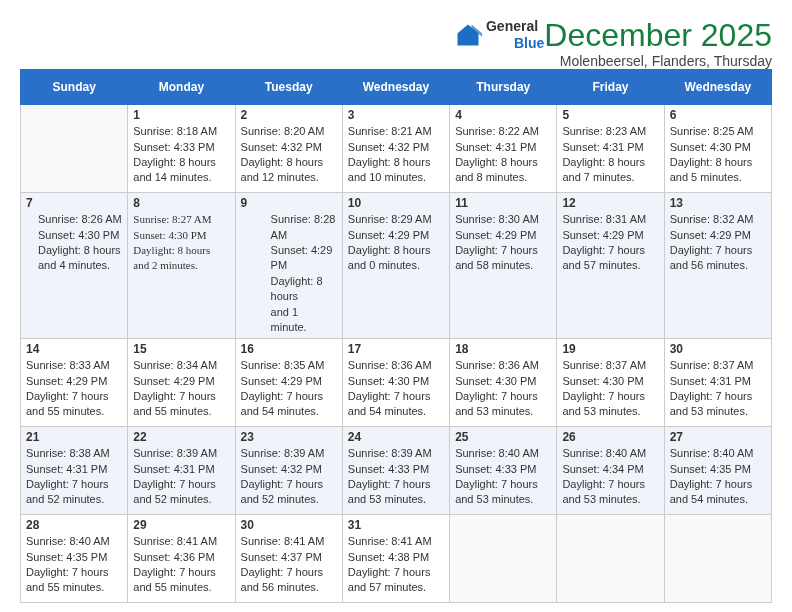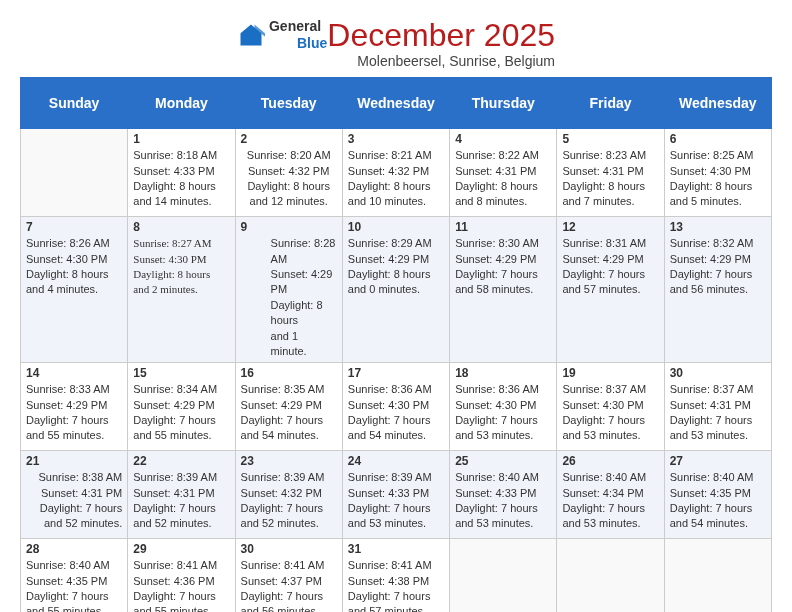--- a/index.html
+++ b/index.html
@@ -13,22 +13,21 @@
     .page {
       width: 792px;
       height: 612px;
       padding: 18px 20px 12px 20px;
       display: flex;
       flex-direction: column;
     }
     .header {
       display: flex;
       align-items: flex-start;
-      justify-content: center;
-      margin-bottom: 8px;
+      justify-content: flex-end;
     }
     .logo {
       display: flex;
       align-items: center;
       gap: 4px;
     }
     .logo-text {
       font-size: 14px;
       font-weight: bold;
       line-height: 1.2;
@@ -38,41 +37,41 @@
     .logo-icon {
       width: 28px;
       height: 28px;
     }
     .title-block {
       text-align: right;
     }
     .month-title {
       font-size: 32px;
       font-weight: normal;
-      color: #b91c1c;
+      color: #15803d;
       line-height: 1.1;
     }
     .subtitle {
       font-size: 14px;
       color: #444;
     }
     .calendar {
       flex: 1;
       border: 1px solid #ccc;
       border-collapse: collapse;
       width: 100%;
       table-layout: fixed;
     }
     .calendar th {
       background: #2a70c8;
       color: #fff;
-      font-size: 14px;
+      font-size: 12px;
       font-weight: bold;
       text-align: center;
-      padding: 17px 2px;
+      padding: 10px 2px;
       border: 1px solid #2a70c8;
     }
     .calendar td {
       vertical-align: top;
       border: 1px solid #ccc;
       padding: 3px 5px;
       font-size: 9.5px;
       color: #333;
       height: 88px;
       width: 113px;
@@ -106,21 +105,21 @@
         <polygon points="16,4 28,14 28,28 4,28 4,14" fill="#1a6fc4"></polygon>
         <polygon points="20,4 32,14 32,18 20,8" fill="#1a6fc4" opacity="0.7"></polygon>
       </svg>
       <div class="logo-text">
         <div class="logo-general">General</div>
         <div class="logo-blue">Blue</div>
       </div>
     </div>
     <div class="title-block">
       <div class="month-title">December 2025</div>
-      <div class="subtitle">Molenbeersel, Sunrise, Belgium</div>
+      <div class="subtitle">Molenbeersel, Flanders, Thursday</div>
     </div>
   </div>
 
   <table class="calendar">
     <thead>
       <tr>
         <th>Sunday</th>
         <th>Monday</th>
         <th>Tuesday</th>
         <th>Wednesday</th>
@@ -134,21 +133,21 @@
           <td class="empty-cell"></td>
           <td>
             <span class="day-number">1</span>
             <div class="day-info" style="white-space: pre-line;">Sunrise: 8:18 AM
 Sunset: 4:33 PM
 Daylight: 8 hours
 and 14 minutes.</div>
           </td>
           <td>
             <span class="day-number">2</span>
-            <div class="day-info" style="white-space: pre-line; text-align: center;">Sunrise: 8:20 AM
+            <div class="day-info" style="white-space: pre-line;">Sunrise: 8:20 AM
 Sunset: 4:32 PM
 Daylight: 8 hours
 and 12 minutes.</div>
           </td>
           <td>
             <span class="day-number">3</span>
             <div class="day-info" style="white-space: pre-line;">Sunrise: 8:21 AM
 Sunset: 4:32 PM
 Daylight: 8 hours
 and 10 minutes.</div>
@@ -171,21 +170,21 @@
             <span class="day-number">6</span>
             <div class="day-info" style="white-space: pre-line;">Sunrise: 8:25 AM
 Sunset: 4:30 PM
 Daylight: 8 hours
 and 5 minutes.</div>
           </td>
         </tr>
         <tr class="alt-row">
           <td>
             <span class="day-number">7</span>
-            <div class="day-info" style="white-space: pre-line;">Sunrise: 8:26 AM
+            <div class="day-info" style="white-space: pre-line; margin-left: 12px;">Sunrise: 8:26 AM
 Sunset: 4:30 PM
 Daylight: 8 hours
 and 4 minutes.</div>
           </td>
           <td>
             <span class="day-number">8</span>
             <div class="day-info" style="white-space: pre-line; font-family: Liberation Serif, serif;">Sunrise: 8:27 AM
 Sunset: 4:30 PM
 Daylight: 8 hours
 and 2 minutes.</div>
@@ -273,21 +272,21 @@
             <span class="day-number">30</span>
             <div class="day-info" style="white-space: pre-line;">Sunrise: 8:37 AM
 Sunset: 4:31 PM
 Daylight: 7 hours
 and 53 minutes.</div>
           </td>
         </tr>
         <tr class="alt-row">
           <td>
             <span class="day-number">21</span>
-            <div class="day-info" style="white-space: pre-line; text-align: right;">Sunrise: 8:38 AM
+            <div class="day-info" style="white-space: pre-line;">Sunrise: 8:38 AM
 Sunset: 4:31 PM
 Daylight: 7 hours
 and 52 minutes.</div>
           </td>
           <td>
             <span class="day-number">22</span>
             <div class="day-info" style="white-space: pre-line;">Sunrise: 8:39 AM
 Sunset: 4:31 PM
 Daylight: 7 hours
 and 52 minutes.</div>

